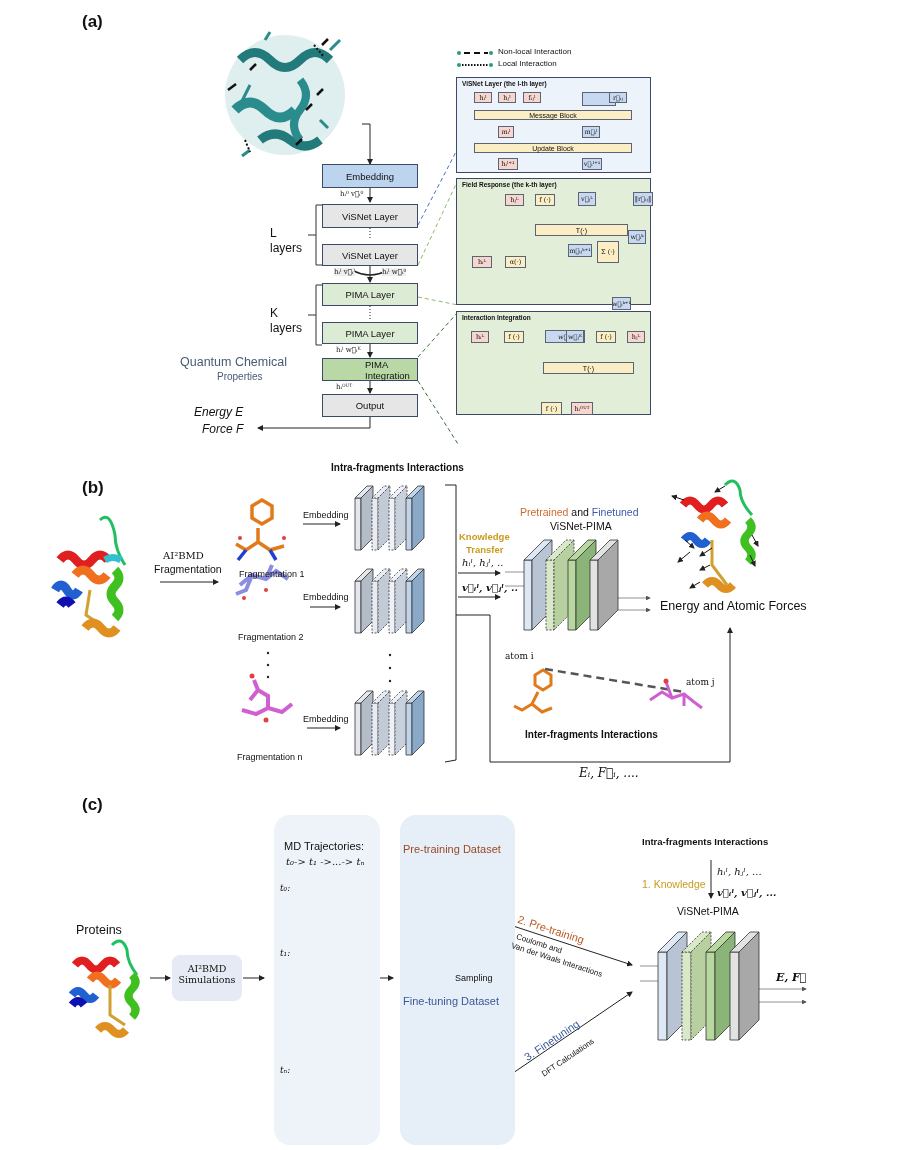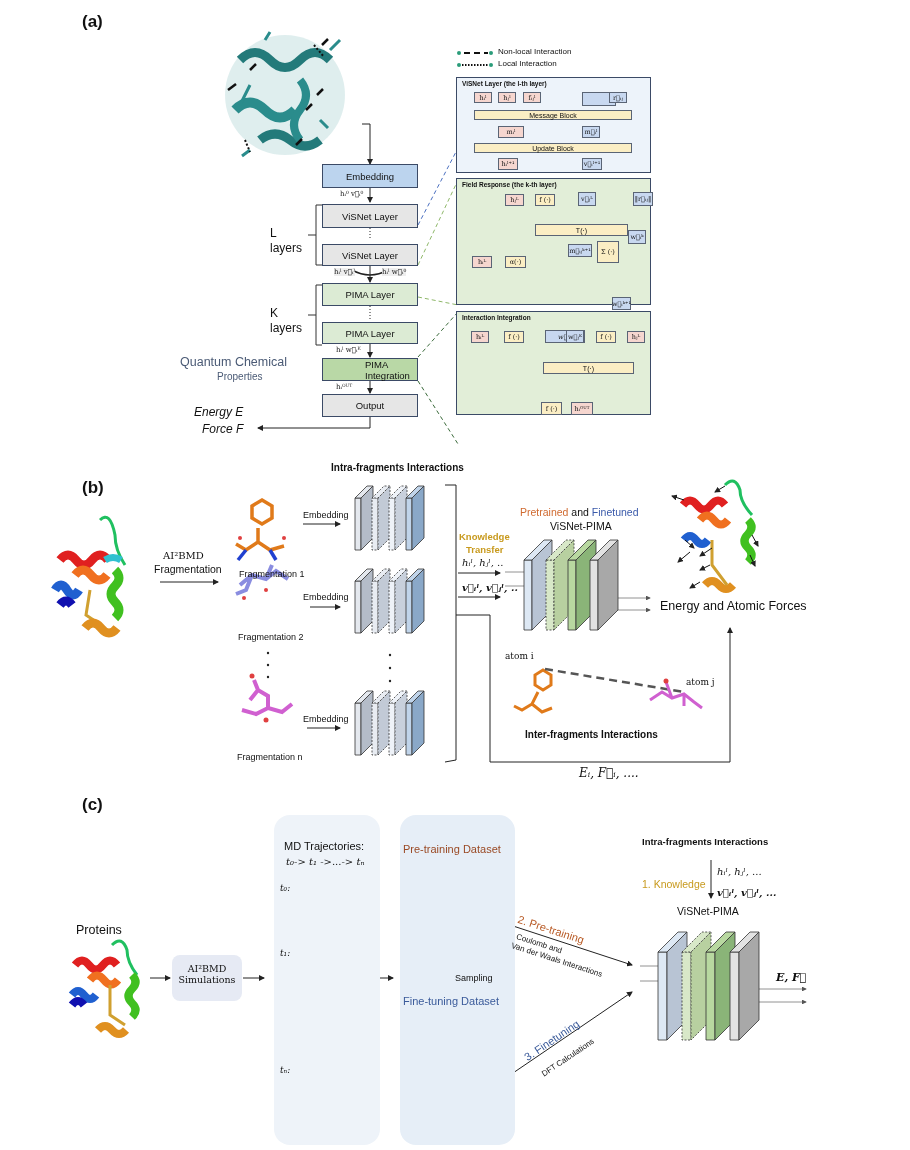--- a/index.html
+++ b/index.html
@@ -425,21 +425,21 @@
 
 <div class="detail" style="left:456px;top:77px;width:195px;height:96px;background:#edf3fa;">
   <div class="detail-title">ViSNet Layer (the l-th layer)</div>
 </div>
 <div class="nb pink" style="left:474px;top:92px;width:18px;height:11px;">hᵢˡ</div>
 <div class="nb pink" style="left:498px;top:92px;width:18px;height:11px;">hⱼˡ</div>
 <div class="nb pink" style="left:523px;top:92px;width:18px;height:11px;">fᵢⱼˡ</div>
 <div class="nb nblue" style="left:582px;top:92px;width:18px;height:14px;padding-left:32px;">v⃗ⱼˡ</div>
 <div class="nb nblue" style="left:609px;top:92px;width:18px;height:11px;">r⃗ᵢⱼ</div>
 <div class="bar" style="left:474px;top:110px;width:158px;height:10px;">Message Block</div>
-<div class="nb pink" style="left:498px;top:126px;width:26px;height:12px;">mᵢˡ</div>
+<div class="nb pink" style="left:498px;top:126px;width:16px;height:12px;">mᵢˡ</div>
 <div class="nb nblue" style="left:582px;top:126px;width:18px;height:12px;">m⃗ᵢˡ</div>
 <div class="bar" style="left:474px;top:143px;width:158px;height:10px;">Update Block</div>
 <div class="nb pink" style="left:498px;top:158px;width:20px;height:12px;">hᵢˡ⁺¹</div>
 <div class="nb nblue" style="left:582px;top:158px;width:20px;height:12px;">v⃗ᵢˡ⁺¹</div>
 
 <div class="detail" style="left:456px;top:178px;width:195px;height:127px;background:#e2eed8;">
   <div class="detail-title">Field Response (the k-th layer)</div>
 </div>
 <div class="nb pink" style="left:505px;top:194px;width:19px;height:12px;">hⱼᴸ</div>
 <div class="nb yel" style="left:535px;top:194px;width:20px;height:12px;">f (·)</div>

